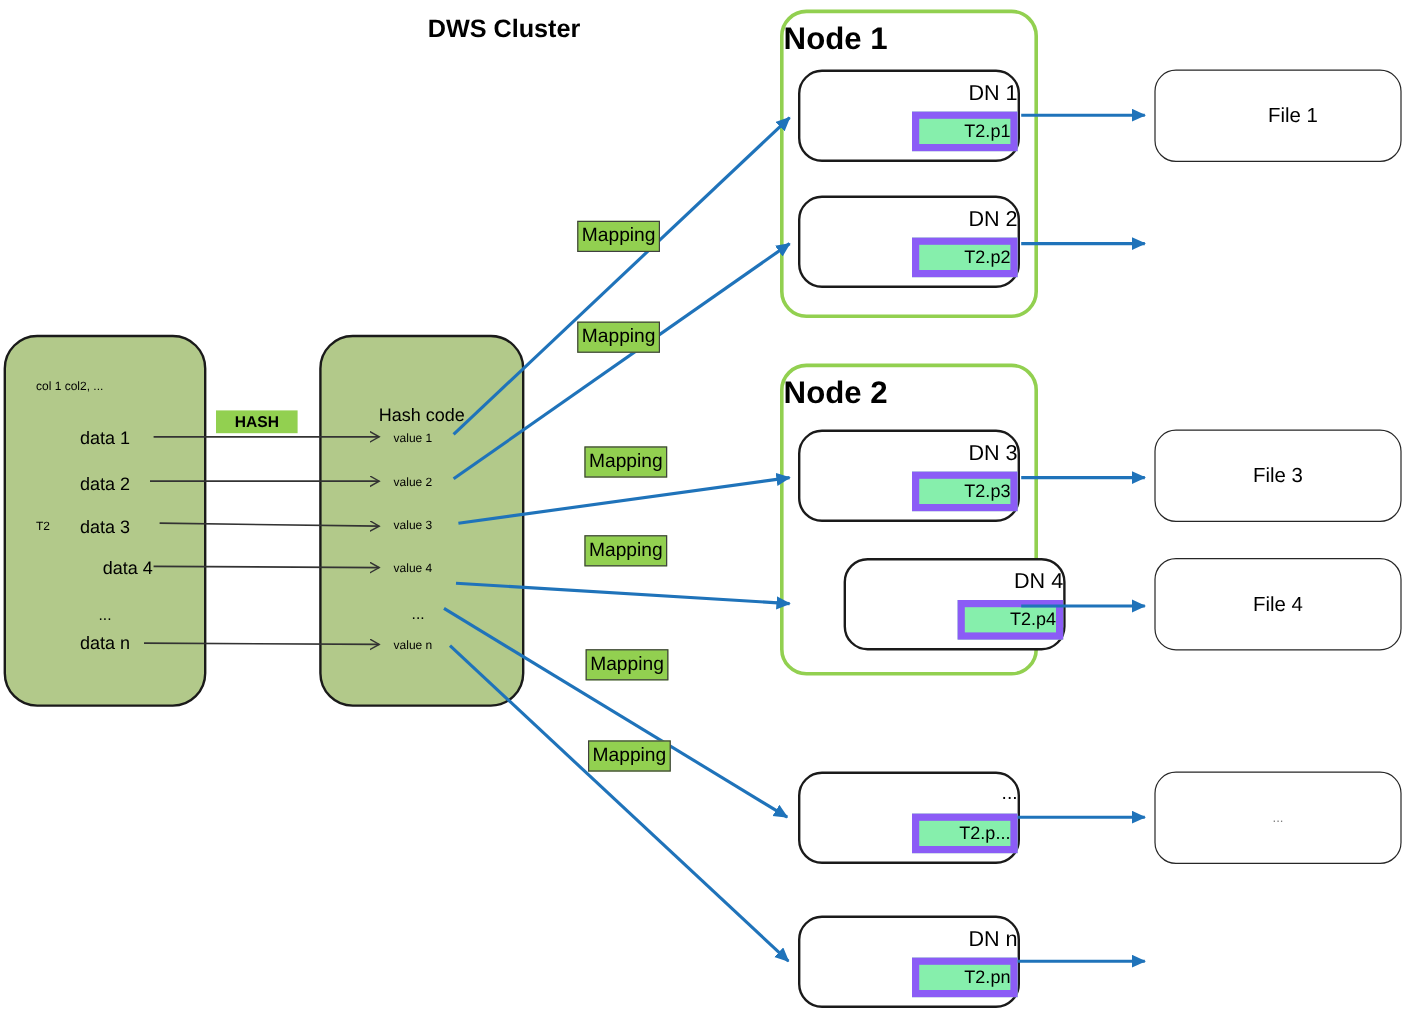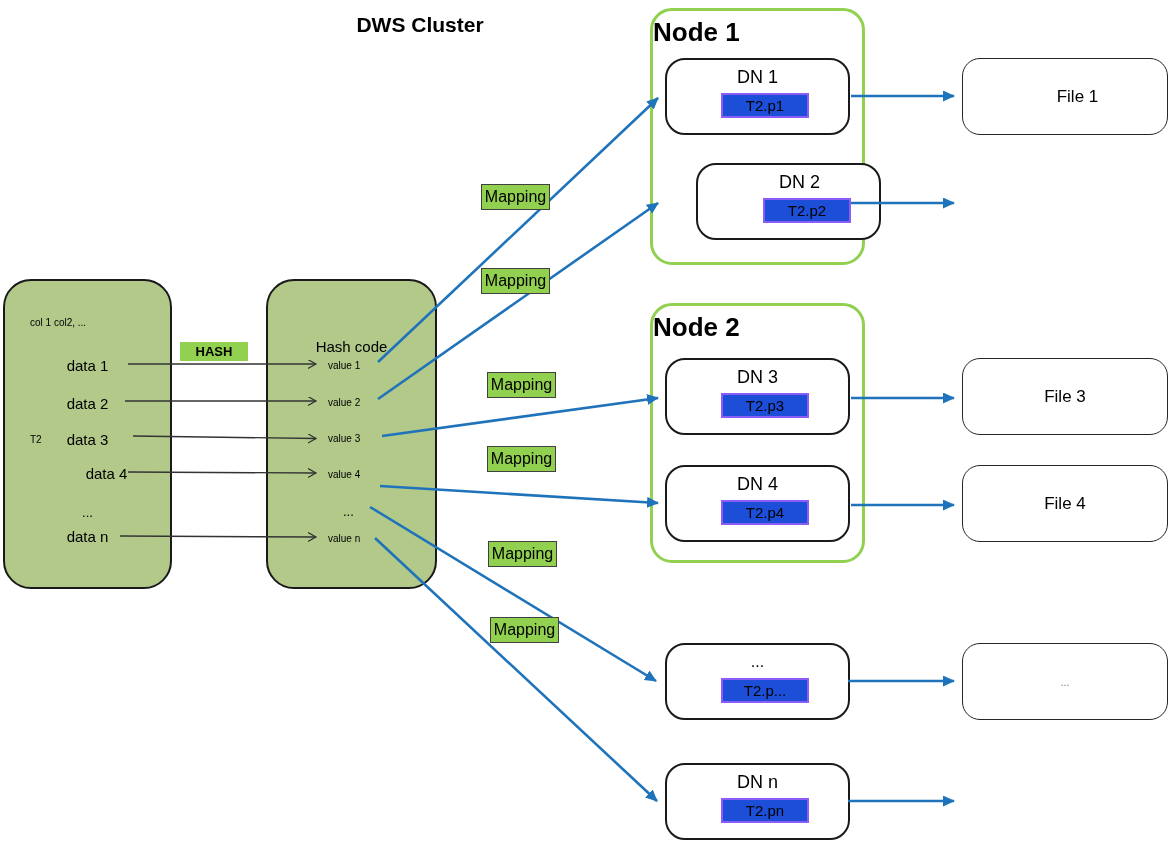--- a/index.html
+++ b/index.html
@@ -44,30 +44,30 @@
   }
   .node-title { font-size: 26px; font-weight: bold; margin-top: 6px; }
 
   
   .dn {
     position: absolute;
     width: 185px; height: 77px;
     background: #ffffff;
     border: 2px solid #1a1a1a;
     border-radius: 20px;
-    text-align: center;
+    text-align: right;
   }
   .dn-title { font-size: 18px; line-height: 20px; margin-top: 7px; }
   .dn-title-dots { font-size: 16px; }
   .partition-chip {
     display: inline-block;
     width: 88px;
     margin-top: 6px;
-    background: #1d4ed8;
-    border: 2px solid #8b5cf6;
+    background: #86efac;
+    border: 6px solid #8b5cf6;
     font-size: 15px;
     line-height: 21px;
     margin-left: 15px;
   }
 
   
   .file {
     position: absolute;
     width: 206px; height: 77px;
     background: #ffffff;
@@ -141,29 +141,29 @@
   <div class="mapping-chip" style="left:481px; top:268px;">Mapping</div>
   <div class="mapping-chip" style="left:487px; top:372px;">Mapping</div>
   <div class="mapping-chip" style="left:487px; top:446px;">Mapping</div>
   <div class="mapping-chip" style="left:488px; top:541px;">Mapping</div>
   <div class="mapping-chip" style="left:490px; top:617px;">Mapping</div>
 
   <div class="dn" style="left:665px; top:58px;">
     <div class="dn-title">DN 1</div>
     <div class="partition-chip">T2.p1</div>
   </div>
-  <div class="dn" style="left:696px; top:163px;padding-left:22px;">
+  <div class="dn" style="left:665px; top:163px;padding-left:22px;">
     <div class="dn-title">DN 2</div>
     <div class="partition-chip">T2.p2</div>
   </div>
   <div class="dn" style="left:665px; top:358px;">
     <div class="dn-title">DN 3</div>
     <div class="partition-chip">T2.p3</div>
   </div>
-  <div class="dn" style="left:665px; top:465px;">
+  <div class="dn" style="left:703px; top:465px;">
     <div class="dn-title">DN 4</div>
     <div class="partition-chip">T2.p4</div>
   </div>
   <div class="dn" style="left:665px; top:643px;">
     <div class="dn-title dn-title-dots">...</div>
     <div class="partition-chip">T2.p...</div>
   </div>
   <div class="dn" style="left:665px; top:763px;">
     <div class="dn-title">DN n</div>
     <div class="partition-chip">T2.pn</div>

